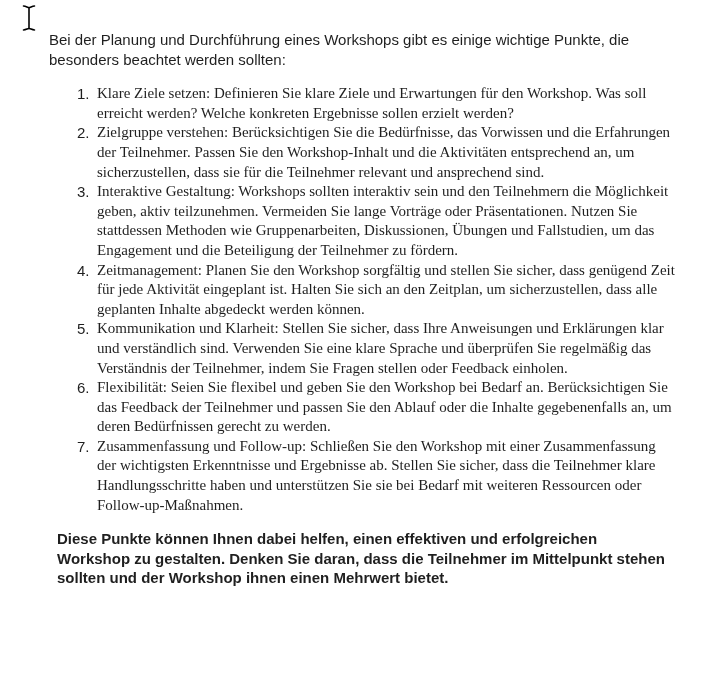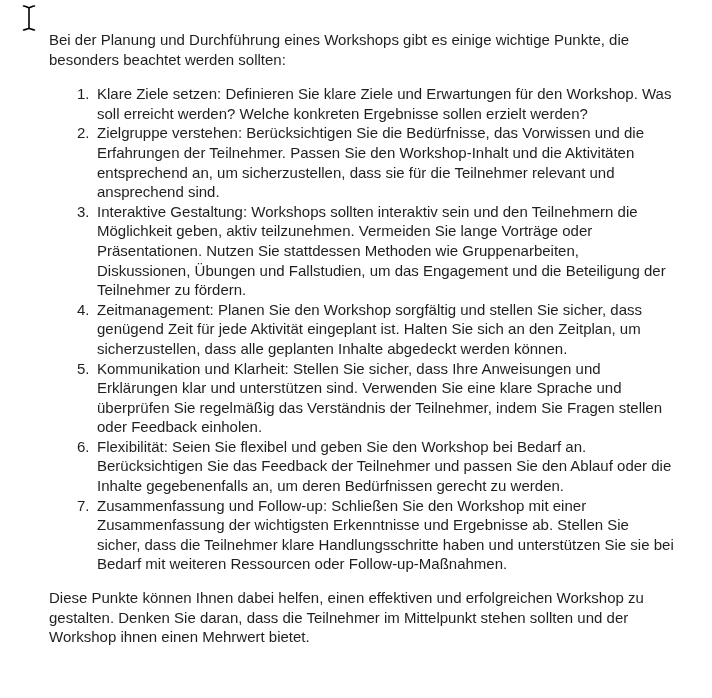--- a/index.html
+++ b/index.html
@@ -44,23 +44,25 @@
     align-items: flex-start;
   }
   .tip-num {
     flex: none;
     width: 20px;
     margin-left: 28px;
   }
   .tip-text {
     flex: 1;
     min-width: 0;
+    font-family: Liberation Serif, serif;
   }
   .outro {
-    margin: 0;
+    margin: 8px;
+    font-weight: bold;
   }
 </style>
 </head>
 <body>
 
 <svg class="cursor" viewBox="0 0 18 28" xmlns="http://www.w3.org/2000/svg" aria-hidden="true">
   <path d="M3.5 2 C6 2 7.5 3.5 9 3.5 C10.5 3.5 12 2 14.5 2" fill="none" stroke="#000000" stroke-width="1.6" stroke-linecap="round"></path>
   <line x1="9" y1="3.5" x2="9" y2="24.5" stroke="#000000" stroke-width="1.6"></line>
   <path d="M3.5 26 C6 26 7.5 24.5 9 24.5 C10.5 24.5 12 26 14.5 26" fill="none" stroke="#000000" stroke-width="1.6" stroke-linecap="round"></path>
 </svg>
@@ -81,21 +83,21 @@
     <li class="tip">
       <span class="tip-num">3.</span>
       <span class="tip-text">Interaktive Gestaltung: Workshops sollten interaktiv sein und den Teilnehmern die Möglichkeit geben, aktiv teilzunehmen. Vermeiden Sie lange Vorträge oder Präsentationen. Nutzen Sie stattdessen Methoden wie Gruppenarbeiten, Diskussionen, Übungen und Fallstudien, um das Engagement und die Beteiligung der Teilnehmer zu fördern.</span>
     </li>
     <li class="tip">
       <span class="tip-num">4.</span>
       <span class="tip-text">Zeitmanagement: Planen Sie den Workshop sorgfältig und stellen Sie sicher, dass genügend Zeit für jede Aktivität eingeplant ist. Halten Sie sich an den Zeitplan, um sicherzustellen, dass alle geplanten Inhalte abgedeckt werden können.</span>
     </li>
     <li class="tip">
       <span class="tip-num">5.</span>
-      <span class="tip-text">Kommunikation und Klarheit: Stellen Sie sicher, dass Ihre Anweisungen und Erklärungen klar und unterstützen sind. Verwenden Sie eine klare Sprache und überprüfen Sie regelmäßig das Verständnis der Teilnehmer, indem Sie Fragen stellen oder Feedback einholen.</span>
+      <span class="tip-text">Kommunikation und Klarheit: Stellen Sie sicher, dass Ihre Anweisungen und Erklärungen klar und verständlich sind. Verwenden Sie eine klare Sprache und überprüfen Sie regelmäßig das Verständnis der Teilnehmer, indem Sie Fragen stellen oder Feedback einholen.</span>
     </li>
     <li class="tip">
       <span class="tip-num">6.</span>
       <span class="tip-text">Flexibilität: Seien Sie flexibel und geben Sie den Workshop bei Bedarf an. Berücksichtigen Sie das Feedback der Teilnehmer und passen Sie den Ablauf oder die Inhalte gegebenenfalls an, um deren Bedürfnissen gerecht zu werden.</span>
     </li>
     <li class="tip">
       <span class="tip-num">7.</span>
       <span class="tip-text">Zusammenfassung und Follow-up: Schließen Sie den Workshop mit einer Zusammenfassung der wichtigsten Erkenntnisse und Ergebnisse ab. Stellen Sie sicher, dass die Teilnehmer klare Handlungsschritte haben und unterstützen Sie sie bei Bedarf mit weiteren Ressourcen oder Follow-up-Maßnahmen.</span>
     </li>
   </ol>

